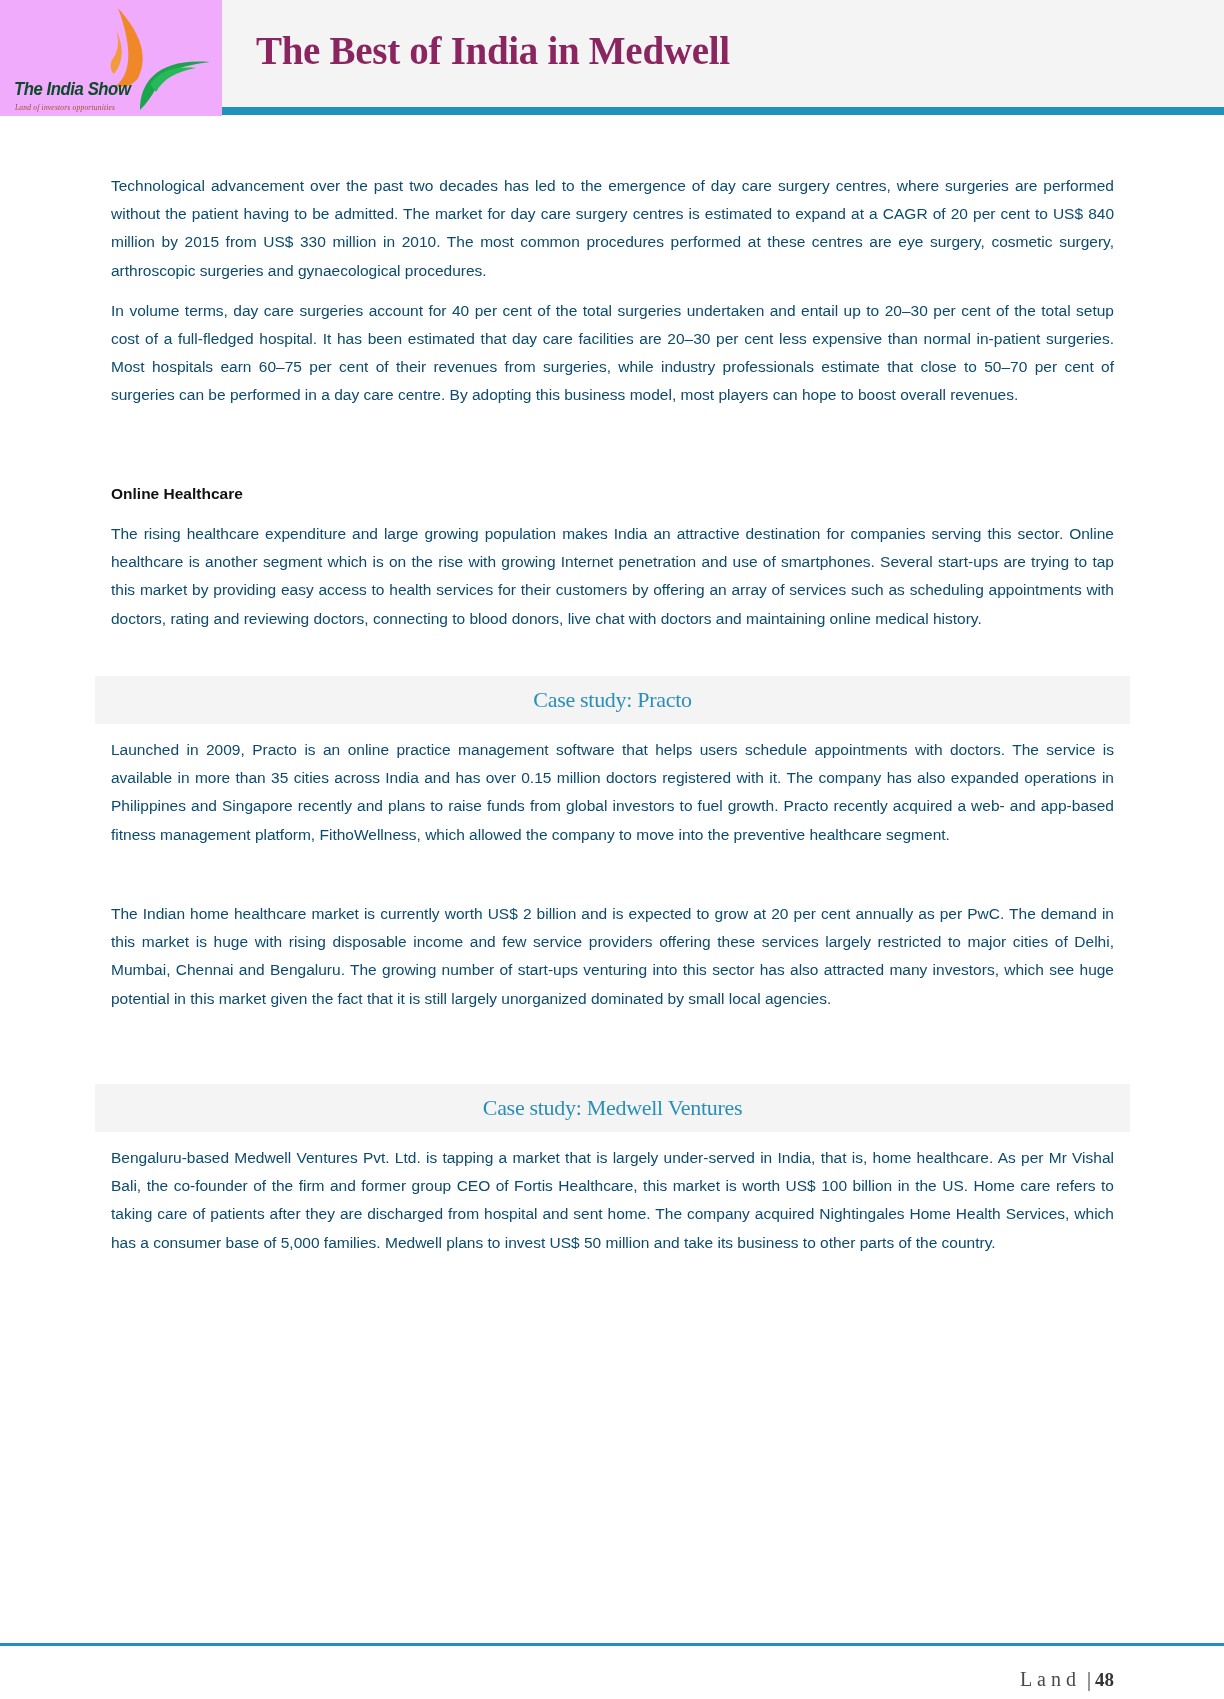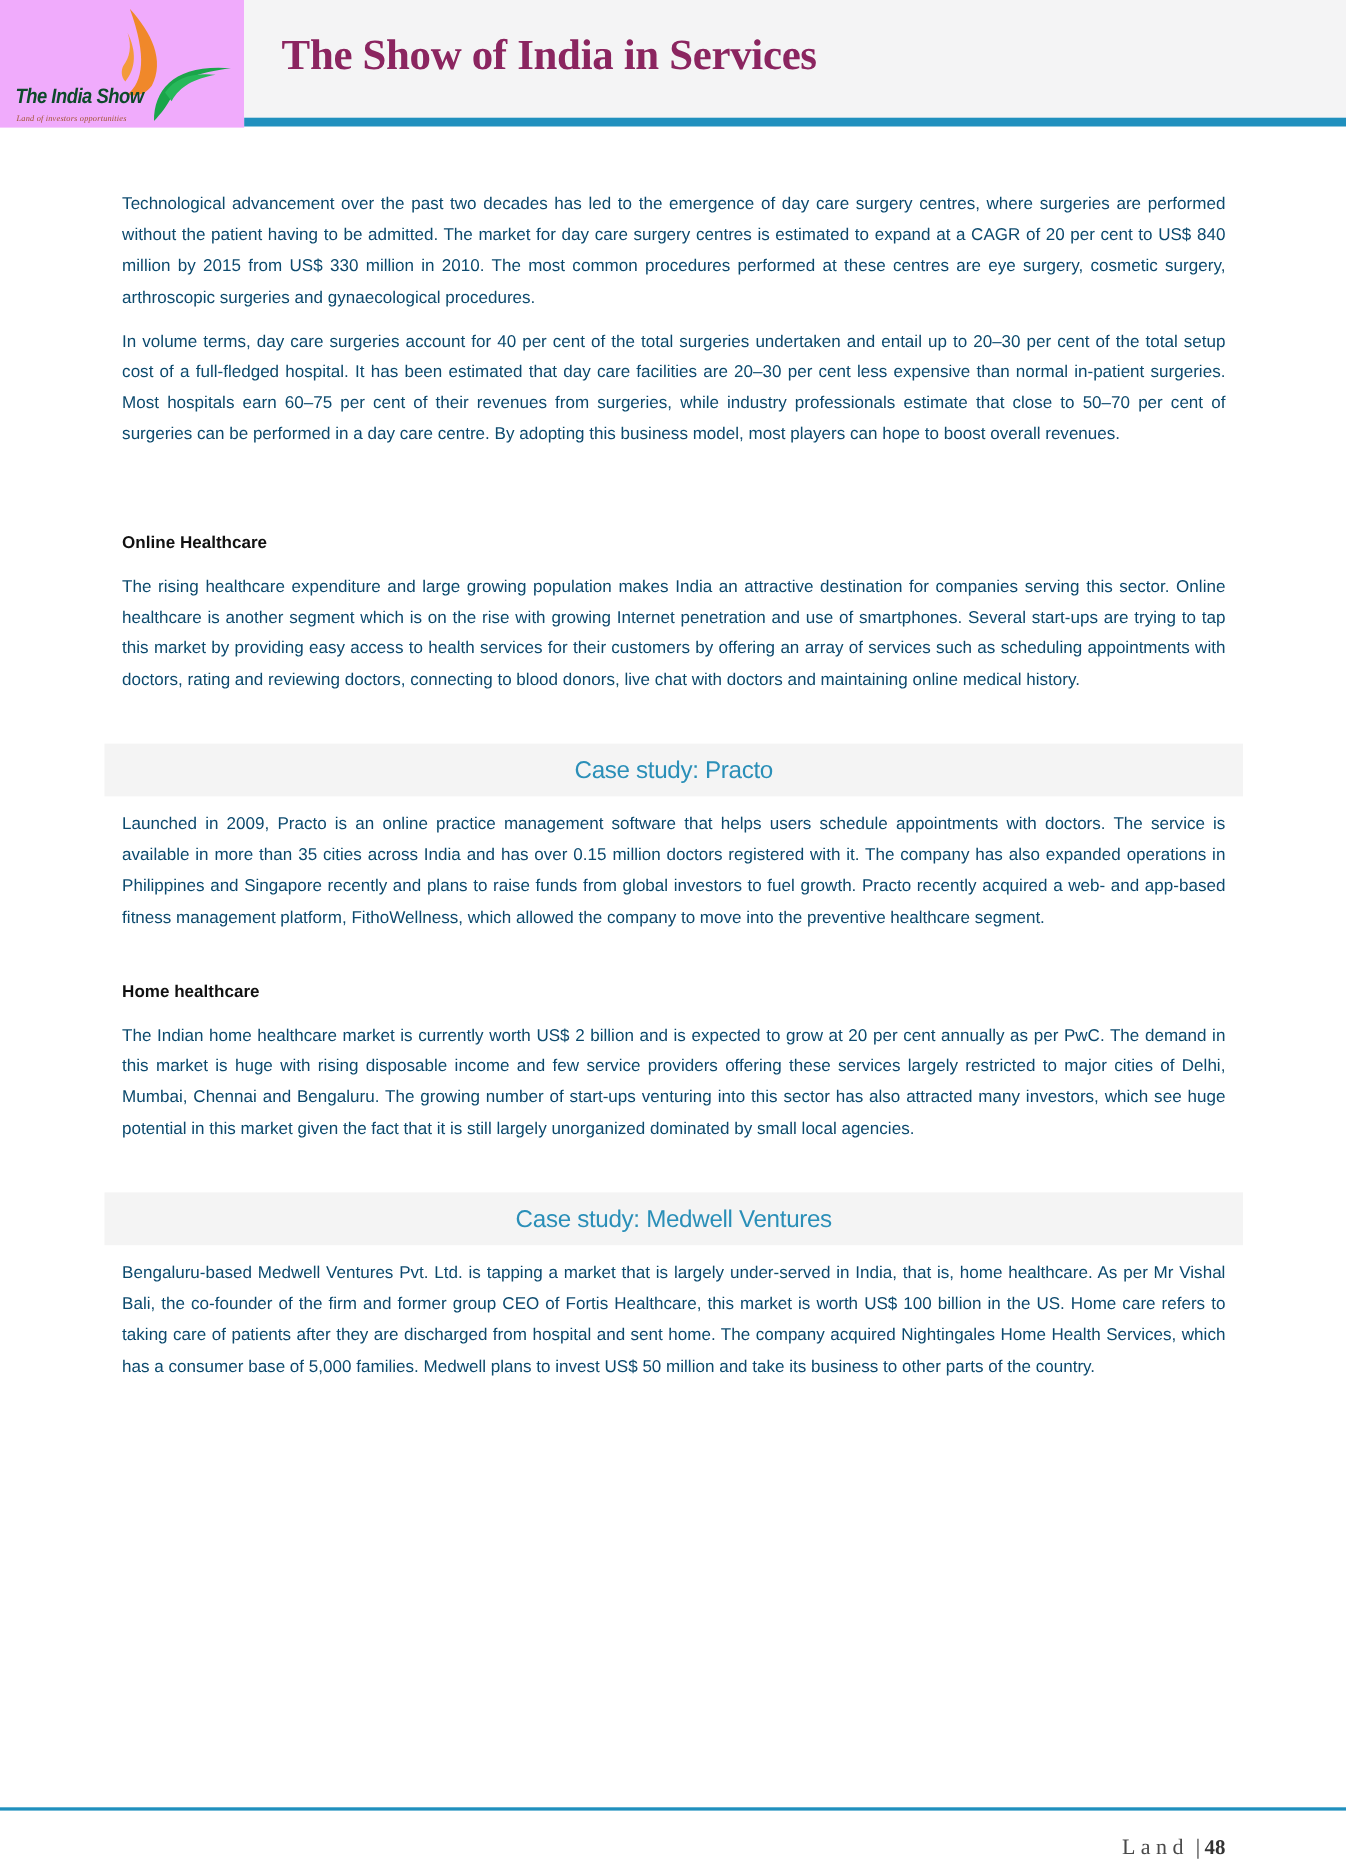--- a/index.html
+++ b/index.html
@@ -13,21 +13,21 @@
     .logo-tag { position: absolute; left: 15px; top: 103px; font-family: "Liberation Serif", serif; font-style: italic; font-size: 7.5px; color: #a0522d; white-space: nowrap; letter-spacing: 0.2px; }
     .title-band { position: absolute; left: 222px; top: 0; width: 1002px; height: 107px; background: #f4f4f5; }
     .page-title { position: absolute; left: 34px; top: 28px; font-family: "Liberation Serif", serif; font-weight: bold; font-size: 39px; color: #8b2560; letter-spacing: -0.3px; white-space: nowrap; }
     .title-rule { position: absolute; left: 222px; top: 107px; width: 1002px; height: 8px; background: #2090be; }
     .h-section { font-weight: bold; font-size: 15.5px; color: #111; margin: 0; line-height: 28px; }
     .para { font-size: 15.5px; line-height: 28.2px; text-align: justify; margin: 0; color: #0c4a6e; }
     .gap-s { height: 12px; }
     .gap-m { height: 12px; }
 
     .case-band { position: absolute; left: 95px; width: 1035px; height: 48px; background: #f4f4f4; display: flex; align-items: center; justify-content: center; }
-    .case-title { font-family: Liberation Sans, sans-serif; font-size: 22px; color: #2a8fb8; letter-spacing: -0.3px; }
+    .case-title { font-family: Liberation Serif, serif; font-size: 22px; color: #2a8fb8; letter-spacing: -0.3px; }
 
     .block { position: absolute; left: 111px; width: 1003px; }
 
     
     .footer-rule { position: absolute; left: 0; top: 1643px; width: 1224px; height: 3px; background: #2090be; }
     .page-num { position: absolute; right: 110px; top: 1668px; font-family: "Liberation Serif", serif; font-size: 20px; color: #4a4a4a; white-space: nowrap; }
     .page-num .label { letter-spacing: 5px; }
     .page-num .sep { margin: 0 4px 0 6px; color: #333; }
     .page-num .num { font-weight: bold; color: #333; font-size: 19px; }
   </style>
@@ -41,21 +41,21 @@
       <path d="M118 8 C 138 30, 150 55, 138 78 C 132 86, 124 88, 116 86 C 130 74, 134 52, 118 8 Z" fill="#f0882a"></path>
       <path d="M116 30 C 124 46, 124 62, 114 74 C 110 70, 110 64, 112 60 C 118 52, 120 42, 116 30 Z" fill="#f39a3c"></path>
 
       <path d="M140 110 C 140 80, 160 58, 210 62 C 180 66, 160 72, 156 88 C 152 96, 146 104, 140 110 Z" fill="#1aa54a"></path>
       <path d="M150 84 C 160 70, 176 66, 196 68 C 176 72, 164 78, 156 92 Z" fill="#27b85a"></path>
     </svg>
     <div class="logo-name">The India Show</div>
     <div class="logo-tag">Land of investors opportunities</div>
   </div>
   <div class="title-band">
-    <div class="page-title">The Show of India in Services</div>
+    <div class="page-title">The Best of India in Medwell</div>
   </div>
   <div class="title-rule"></div>
 </div>
 
 <div class="block" style="top:160px;">
   <div class="gap-s"></div>
   <p class="para">Technological advancement over the past two decades has led to the emergence of day care surgery centres, where surgeries are performed without the patient having to be admitted. The market for day care surgery centres is estimated to expand at a CAGR of 20 per cent to US$ 840 million by 2015 from US$ 330 million in 2010. The most common procedures performed at these centres are eye surgery, cosmetic surgery, arthroscopic surgeries and gynaecological procedures.</p>
   <div class="gap-m"></div>
   <p class="para">In volume terms, day care surgeries account for 40 per cent of the total surgeries undertaken and entail up to 20–30 per cent of the total setup cost of a full-fledged hospital. It has been estimated that day care facilities are 20–30 per cent less expensive than normal in-patient surgeries. Most hospitals earn 60–75 per cent of their revenues from surgeries, while industry professionals estimate that close to 50–70 per cent of surgeries can be performed in a day care centre. By adopting this business model, most players can hope to boost overall revenues.</p>
 </div>
@@ -67,21 +67,20 @@
 </div>
 
 <div class="case-band" style="top:676px;">
   <span class="case-title">Case study: Practo</span>
 </div>
 <div class="block" style="top:736px;">
   <p class="para">Launched in 2009, Practo is an online practice management software that helps users schedule appointments with doctors. The service is available in more than 35 cities across India and has over 0.15 million doctors registered with it. The company has also expanded operations in Philippines and Singapore recently and plans to raise funds from global investors to fuel growth. Practo recently acquired a web- and app-based fitness management platform, FithoWellness, which allowed the company to move into the preventive healthcare segment.</p>
 </div>
 
 <div class="block" style="top:888px;">
-  <h3 class="h-section">Home healthcare</h3>
   <div class="gap-s"></div>
   <p class="para">The Indian home healthcare market is currently worth US$ 2 billion and is expected to grow at 20 per cent annually as per PwC. The demand in this market is huge with rising disposable income and few service providers offering these services largely restricted to major cities of Delhi, Mumbai, Chennai and Bengaluru. The growing number of start-ups venturing into this sector has also attracted many investors, which see huge potential in this market given the fact that it is still largely unorganized dominated by small local agencies.</p>
 </div>
 
 <div class="case-band" style="top:1084px;">
   <span class="case-title">Case study: Medwell Ventures</span>
 </div>
 <div class="block" style="top:1144px;">
   <p class="para">Bengaluru-based Medwell Ventures Pvt. Ltd. is tapping a market that is largely under-served in India, that is, home healthcare. As per Mr Vishal Bali, the co-founder of the firm and former group CEO of Fortis Healthcare, this market is worth US$ 100 billion in the US. Home care refers to taking care of patients after they are discharged from hospital and sent home. The company acquired Nightingales Home Health Services, which has a consumer base of 5,000 families. Medwell plans to invest US$ 50 million and take its business to other parts of the country.</p>
 </div>

